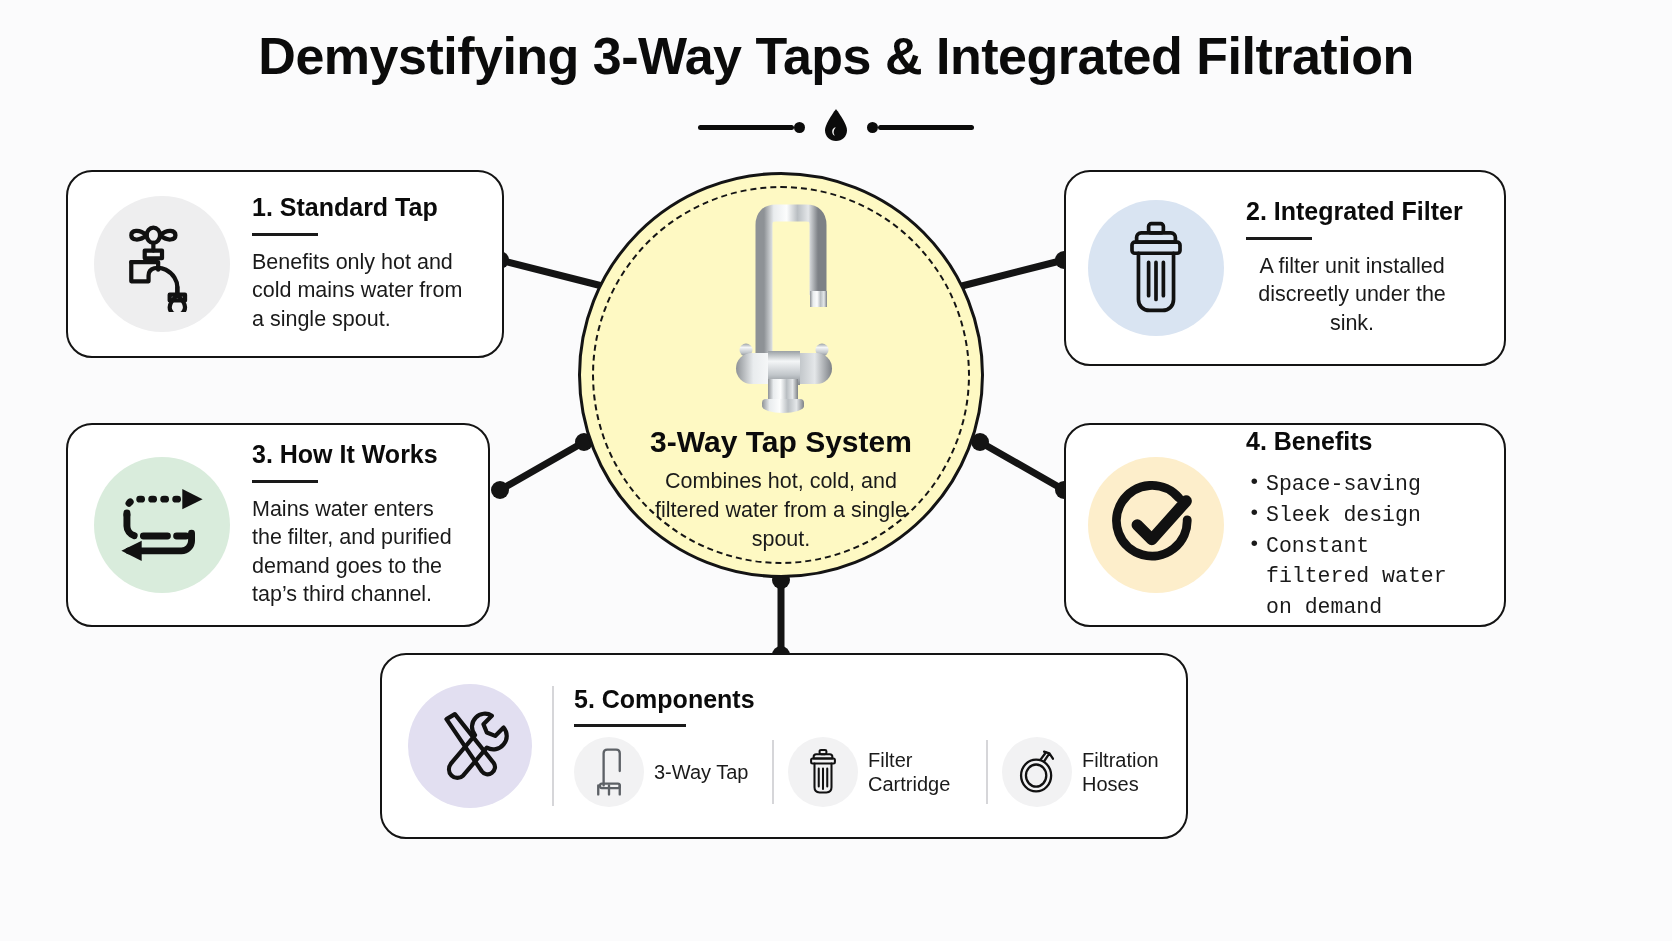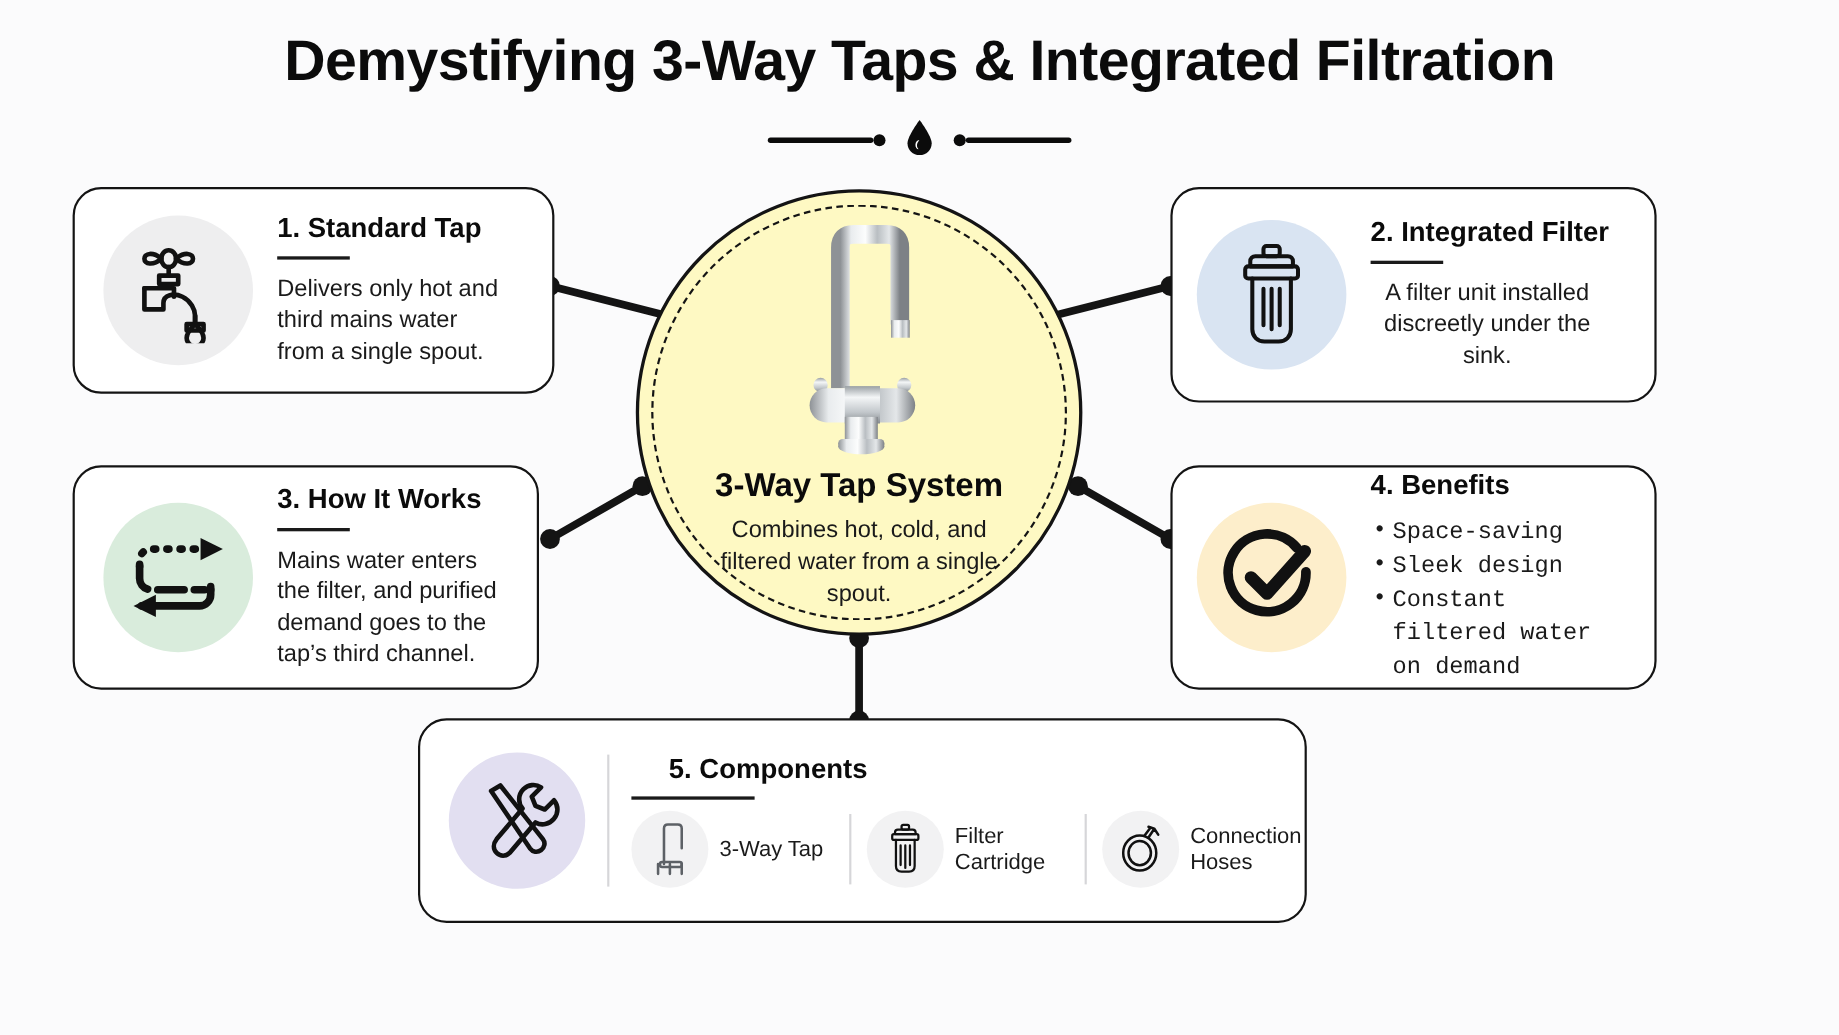--- a/index.html
+++ b/index.html
@@ -83,21 +83,21 @@
   .hub-desc  { font-size: 21.5px; line-height: 1.34; color: #1a1a1a; text-align: center; width: 270px; margin-top: 8px; }
 
   
   #card5 {
     position: absolute; left: 380px; top: 653px; width: 808px; height: 186px;
     padding: 0 24px 0 24px;
   }
   .c5-icon { width: 124px; height: 124px; flex: 0 0 auto; margin-left: 2px; }
   .c5-divider { width: 2px; height: 120px; background: #d6d6d9; margin: 0 20px 0 20px; flex: 0 0 auto; }
   .c5-body { flex: 1 1 auto; }
-  .c5-title { font-size: 25px; font-weight: 700; color: #0b0b0b; margin-left: 34px; }
+  .c5-title { font-size: 25px; font-weight: 700; color: #0b0b0b; }
   .c5-rule { width: 112px; height: 3px; background: #1a1a1a; margin: 10px 0 10px 0; }
   .c5-items { display: flex; align-items: center; }
   .c5-item { display: flex; align-items: center; gap: 10px; }
   .c5-item-icon {
     width: 70px; height: 70px; border-radius: 50%;
     background: #f2f2f3;
     display: flex; align-items: center; justify-content: center; flex: 0 0 auto;
   }
   .c5-item-label { font-size: 20px; line-height: 1.22; color: #1a1a1a; width: 104px; }
   .c5-sep { width: 2px; height: 64px; background: #d6d6d9; margin: 0 14px; flex: 0 0 auto; }
@@ -157,21 +157,21 @@
           <path d="M18 48 L46 48 L46 56"></path>
           <path d="M58 82 L74 82 L74 88 L58 88 Z"></path>
           <path d="M66 74 L66 82"></path>
         </g>
         <path d="M66 91 C66 91 58 99 58 104 C58 108.4 61.6 112 66 112 C70.4 112 74 108.4 74 104 C74 99 66 91 66 91 Z" transform="translate(0,-9)" fill="none" stroke="#111" stroke-width="4.4"></path>
       </svg>
     </div>
     <div class="card-body">
       <div class="card-title">1. Standard Tap</div>
       <div class="rule"></div>
-      <div class="card-desc" style="width:212px;">Delivers only hot and third mains water from a single spout.</div>
+      <div class="card-desc" style="width:212px;">Benefits only hot and cold mains water from a single spout.</div>
     </div>
   </div>
 
   <div class="card card-right" id="card2" style="left:1064px; top:170px; width:442px; height:196px;text-align:center;">
     <div class="iconcircle ic-lg" style="background:#d9e4f2">
       <svg width="88" height="96" viewBox="0 0 80 104">
         <g fill="none" stroke="#111" stroke-width="4" stroke-linejoin="round" stroke-linecap="round">
           <rect x="32" y="4" width="16" height="10" rx="3"></rect>
           <path d="M24 14 L56 14 C59 14 61 16 61 19 L61 24 L19 24 L19 19 C19 16 21 14 24 14 Z"></path>
           <rect x="14" y="24" width="52" height="12" rx="3"></rect>
@@ -321,20 +321,20 @@
           <div class="c5-item-icon">
             <svg width="46" height="48" viewBox="0 0 52 54">
               <g fill="none" stroke="#111" stroke-width="2.6" stroke-linecap="round">
                 <ellipse cx="25" cy="31" rx="17" ry="18"></ellipse>
                 <ellipse cx="25" cy="31" rx="11.5" ry="12.5"></ellipse>
                 <path d="M34 15 L40 6 M40 6 L44 12 M40 6 L34 4"></path>
                 <path d="M30 13 L36 5"></path>
               </g>
             </svg>
           </div>
-          <div class="c5-item-label">Connection Hoses</div>
+          <div class="c5-item-label">Filtration Hoses</div>
         </div>
 
       </div>
     </div>
   </div>
 
 </div>
 
 </body></html>

